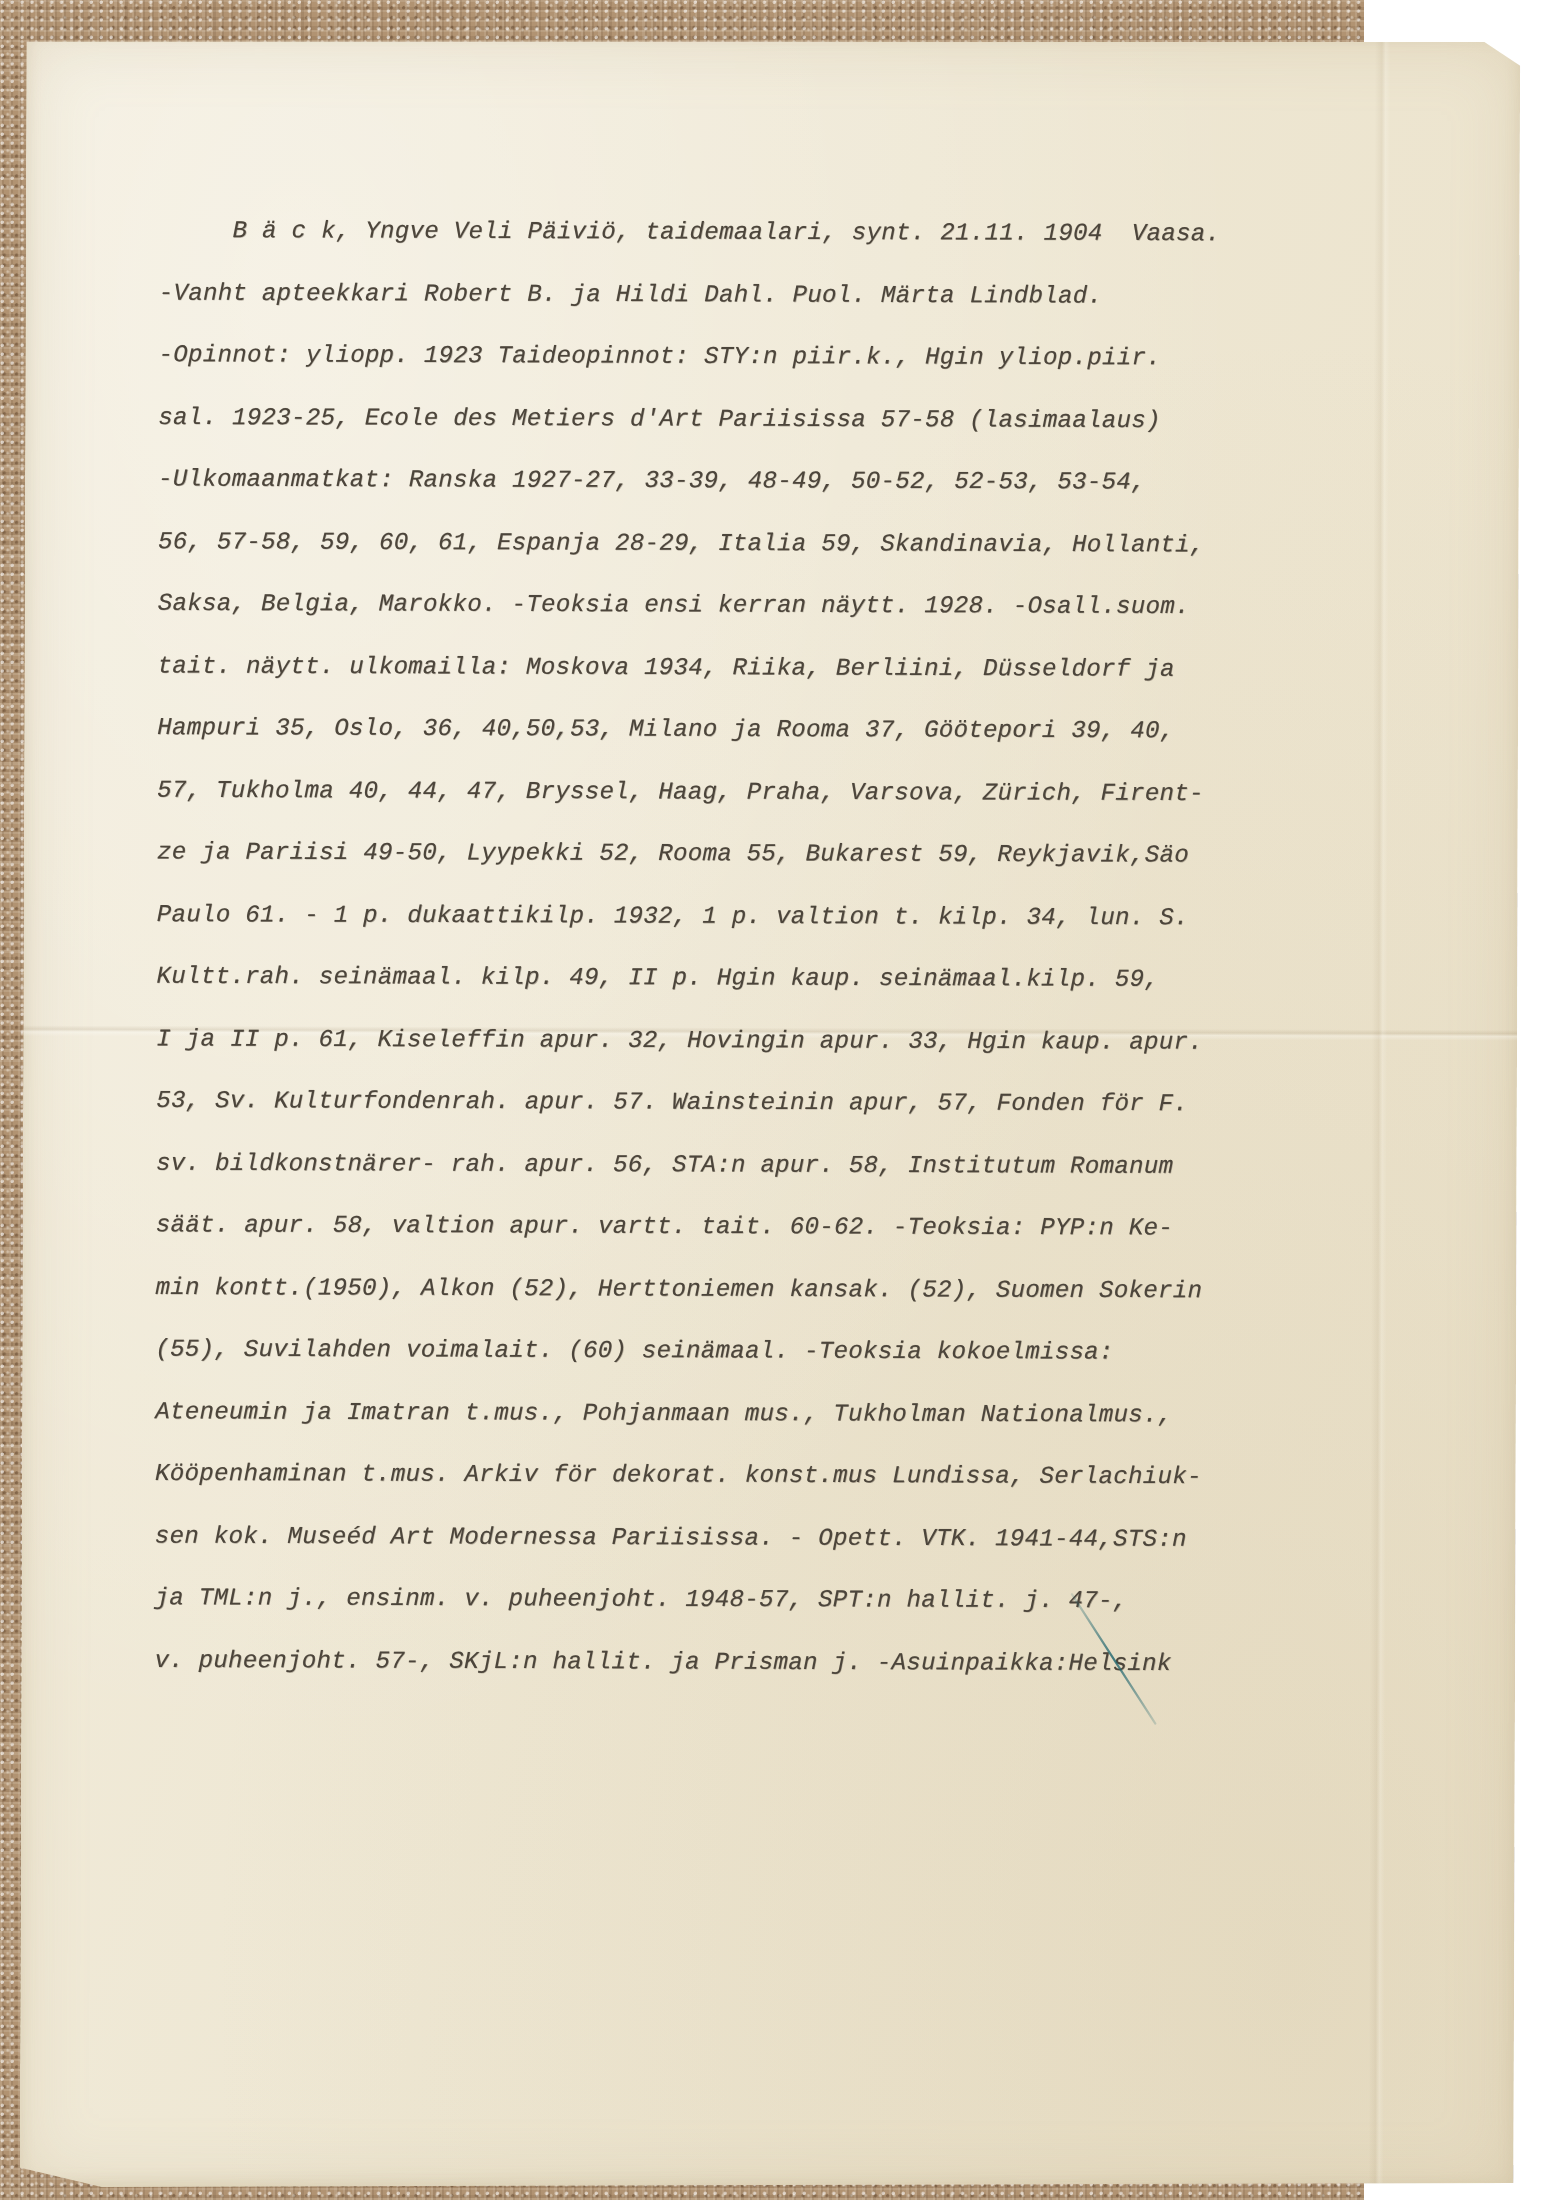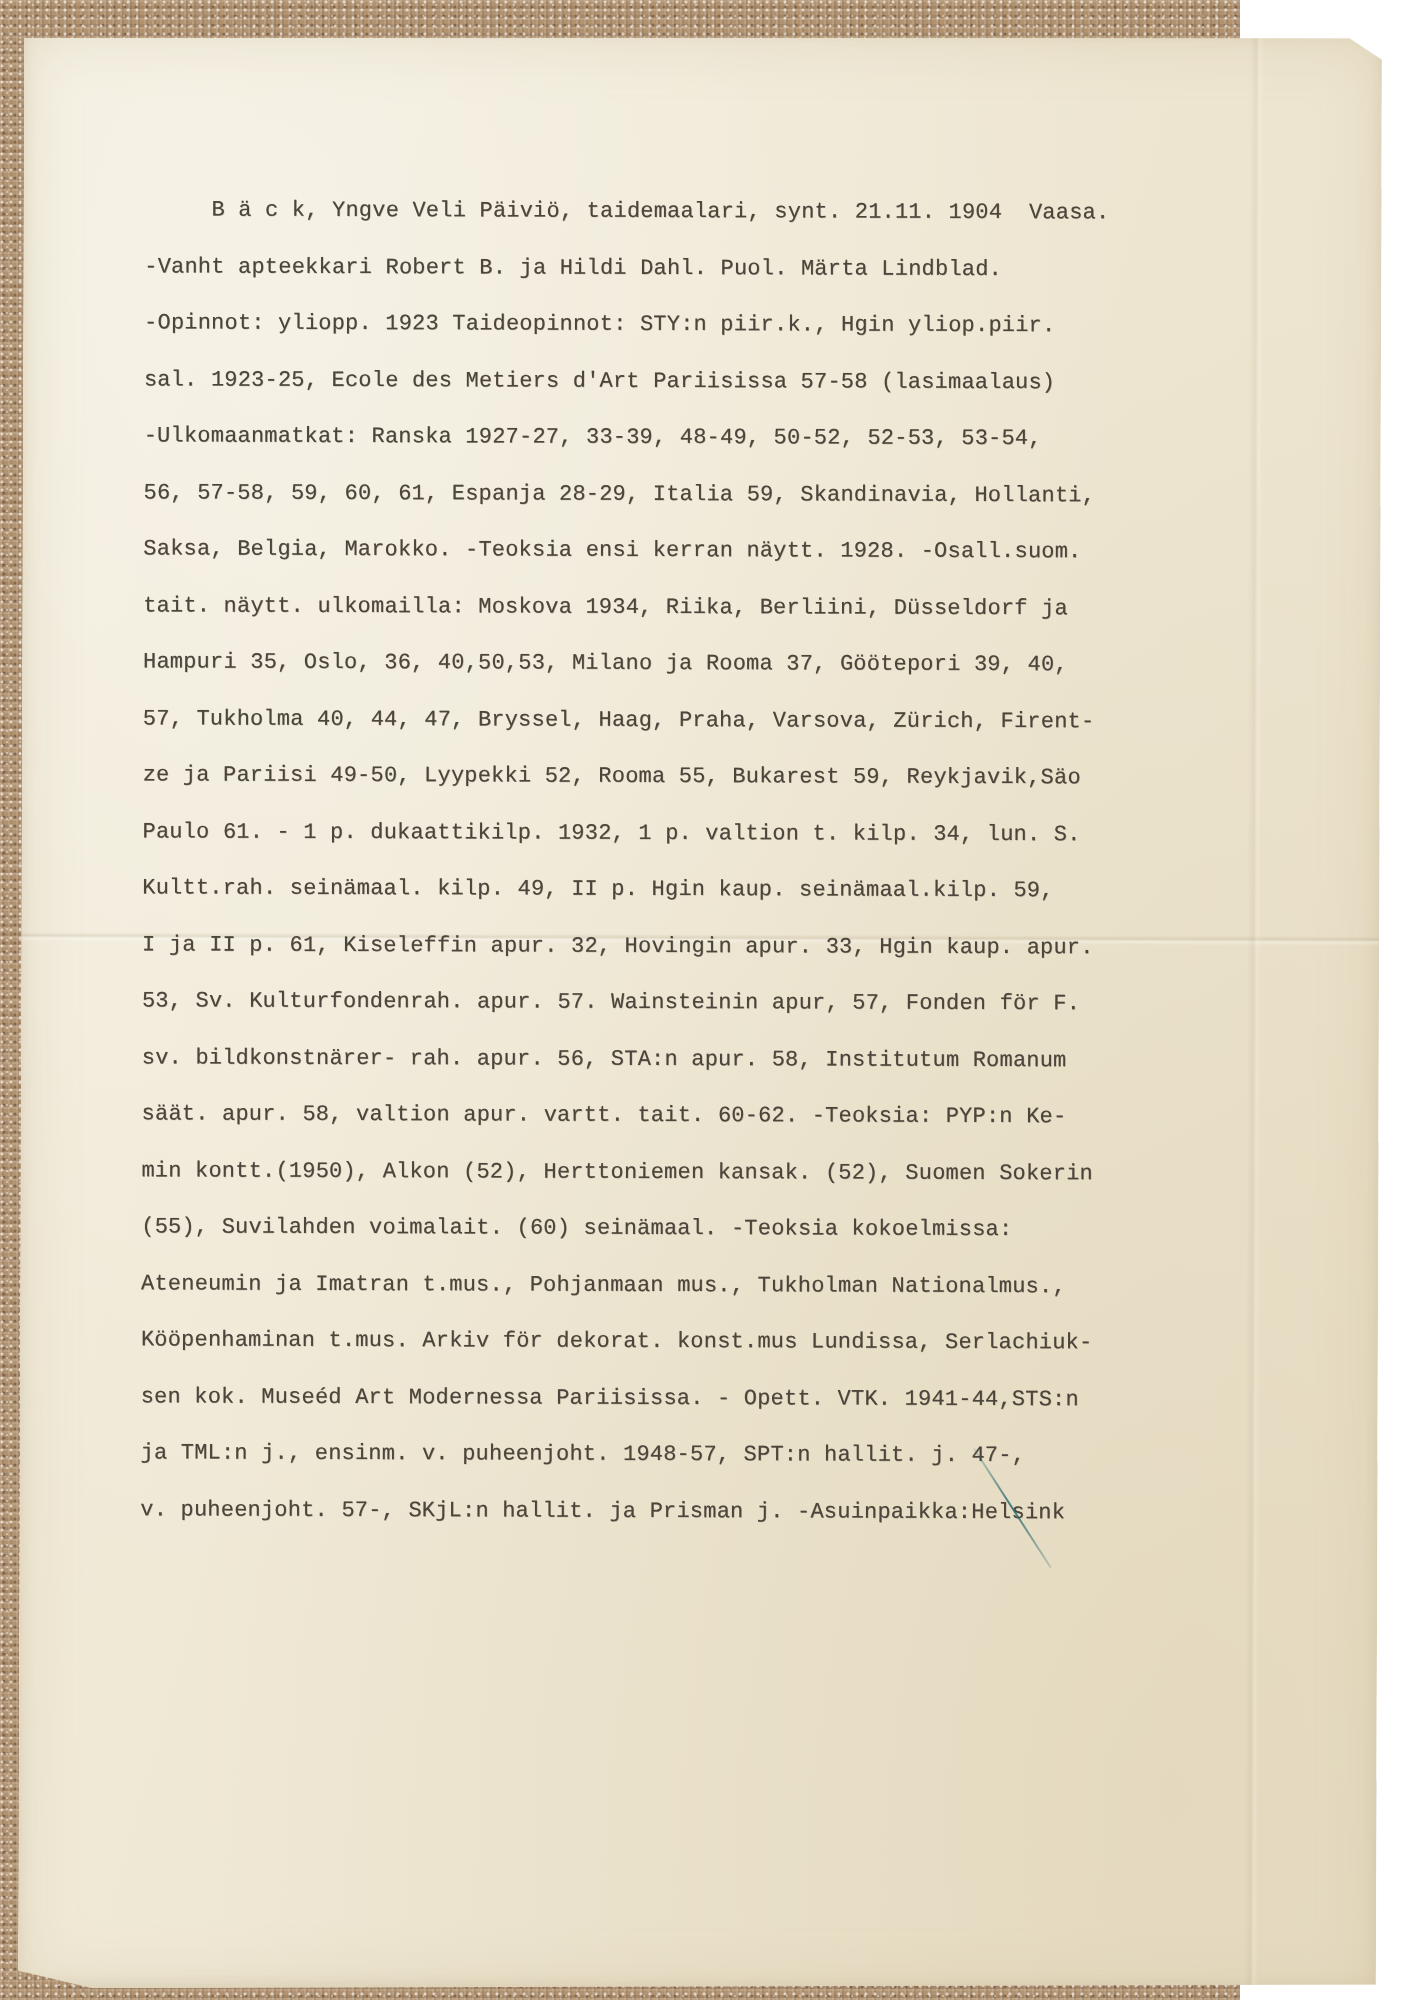--- a/index.html
+++ b/index.html
@@ -14,20 +14,21 @@
     position: relative;
     width: 1240px; height: 2000px;
     background-color: #b19372;
     background-image:
       radial-gradient(circle at 2px 2px, rgba(255,255,255,0.60) 0 1.3px, transparent 1.8px),
       radial-gradient(circle at 7px 5px, rgba(246,240,228,0.45) 0 1.1px, transparent 1.6px),
       radial-gradient(circle at 4px 7px, rgba(90,62,38,0.45) 0 1.2px, transparent 1.7px),
       repeating-linear-gradient(90deg, rgba(255,252,244,0.10) 0 2px, rgba(72,49,30,0.12) 2px 4px, transparent 4px 8px),
       repeating-linear-gradient(0deg, rgba(255,250,240,0.12) 0 2px, rgba(84,58,34,0.13) 2px 5px, transparent 5px 9px);
     background-size: 9px 8px, 13px 11px, 11px 9px, auto, auto;
+    font-style: italic;
   }
 
   
   .paper {
     position: absolute;
     left: 24px; top: 34px;
     width: 1358px; height: 1954px;
     background:
       radial-gradient(ellipse at 18% 12%, rgba(255,255,255,0.35), transparent 55%),
       radial-gradient(ellipse at 85% 90%, rgba(205,188,150,0.25), transparent 60%),

